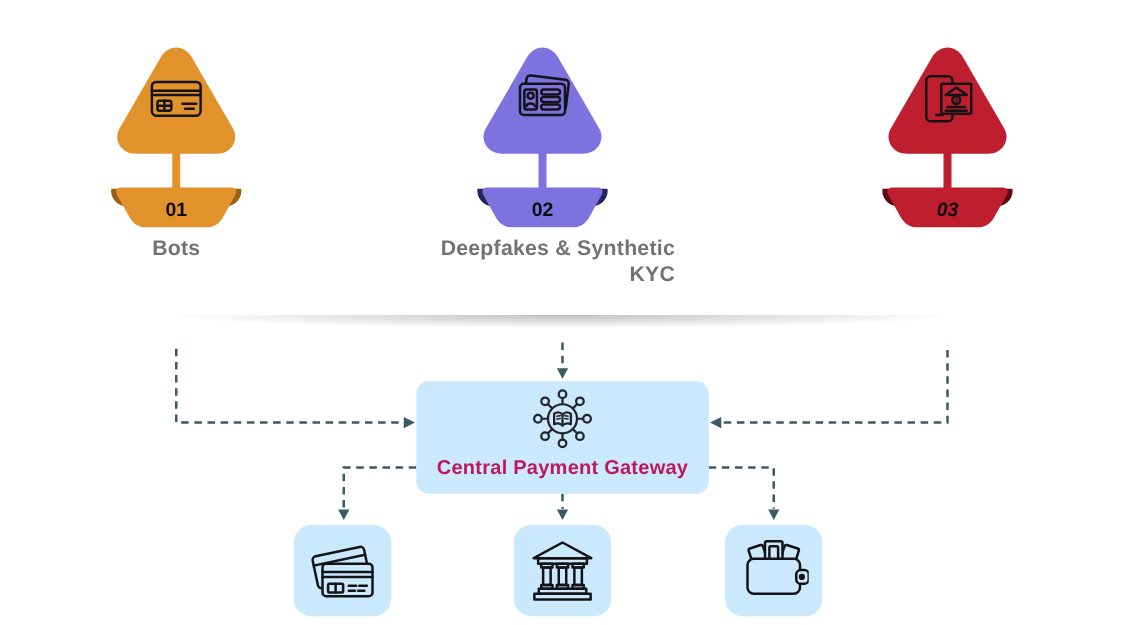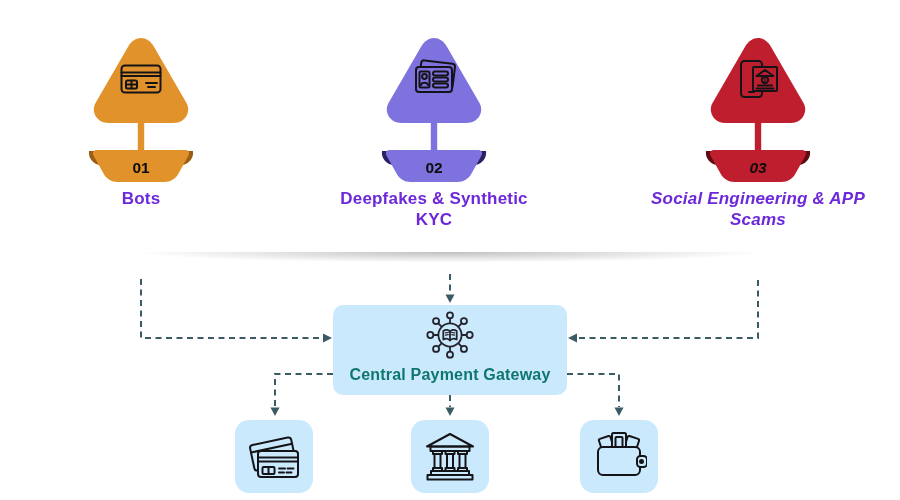--- a/index.html
+++ b/index.html
@@ -5,31 +5,31 @@
   html,body{margin:0;padding:0;background:#fff;}
   .canvas{position:relative;width:900px;height:500px;background:#fff;overflow:hidden;
           font-family:"Liberation Sans",sans-serif;color:#1b1b26;}
   svg{display:block;}
   .connectors{position:absolute;left:0;top:0;pointer-events:none;}
   .divider-shadow{position:absolute;left:14px;top:252px;width:872px;height:17px;
      background:radial-gradient(58% 100% at 50% 0%, rgba(105,105,105,0.42) 0%, rgba(255,255,255,0) 62%);}
   .threat{position:absolute;top:32px;width:240px;text-align:center;}
   .threat .marker{position:relative;left:calc(50% - 55px);}
   .threat-label{margin:6px auto 0;font-size:17px;font-weight:600;line-height:21px;
-     letter-spacing:.2px;color:#6d28d9;}
+     letter-spacing:.2px;color:#737373;}
   .threat-1{left:21px;}
   .threat-2{left:314px;}
   .threat-3{left:638px;font-style:italic;}
-  .threat-2 .threat-label{max-width:212px;}
+  .threat-2 .threat-label{max-width:212px;text-align:right;}
   .threat-3 .threat-label{max-width:238px;}
   .ribbon-number{font-family:"Liberation Sans",sans-serif;font-weight:700;font-size:15.5px;}
   .gateway{position:absolute;left:333px;top:305px;width:234px;height:90px;border-radius:10px;
      background:var(--light_blue,#cbe9fc);display:flex;flex-direction:column;align-items:center;
      justify-content:space-between;padding:5px 0 11px;box-sizing:border-box;}
-  .gateway-label{font-size:16px;font-weight:600;color:#0f766e;letter-spacing:.2px;}
+  .gateway-label{font-size:16px;font-weight:600;color:#be185d;letter-spacing:.2px;}
   .tile{position:absolute;top:420px;width:78px;height:73px;border-radius:14px;
      background:var(--light_blue,#cbe9fc);display:flex;align-items:center;justify-content:center;}
   .tile-1{left:235px;}
   .tile-2{left:411px;}
   .tile-3{left:580px;}
   .icon-stroke{fill:none;stroke:#141418;stroke-width:2;stroke-linecap:round;stroke-linejoin:round;}
 </style>
 </head>
 <body>
 
@@ -112,21 +112,20 @@
         <rect x="0" y="0" width="21" height="36" rx="3.5"></rect>
         <line x1="8" y1="31" x2="13" y2="31"></line>
         <rect x="12" y="6" width="24" height="24" rx="1" fill="#BE1E2D"></rect>
         <path d="M15.5 15 L24 9 L32.5 15 Z"></path>
         <circle cx="24" cy="19" r="3.2"></circle>
         <text x="24" y="20.8" text-anchor="middle" font-size="5" font-weight="700" fill="#141418" stroke="none">$</text>
         <line x1="17" y1="24.5" x2="31" y2="24.5"></line>
         <line x1="15.5" y1="27.5" x2="32.5" y2="27.5"></line>
       </g>
     </svg>
-    <div class="threat-label">Social Engineering &amp; APP Scams</div>
   </div>
 
   <div class="gateway">
     <svg width="50" height="50" viewBox="0 0 56 56">
       <g fill="none" stroke="#23232d" stroke-width="2" stroke-linecap="round" stroke-linejoin="round">
         <circle cx="28" cy="28" r="13"></circle>
         <path d="M20.5 23.5 C23.5 21.5 26.8 22.2 28 24.5 C29.2 22.2 32.5 21.5 35.5 23.5 L35.5 33 C32.5 31.5 29.2 32.2 28 34.2 C26.8 32.2 23.5 31.5 20.5 33 Z"></path>
         <line x1="28" y1="24.5" x2="28" y2="34"></line>
         <line x1="23" y1="25.7" x2="26" y2="25.2" stroke-width="1.4"></line>
         <line x1="23" y1="28.2" x2="26" y2="27.7" stroke-width="1.4"></line>

